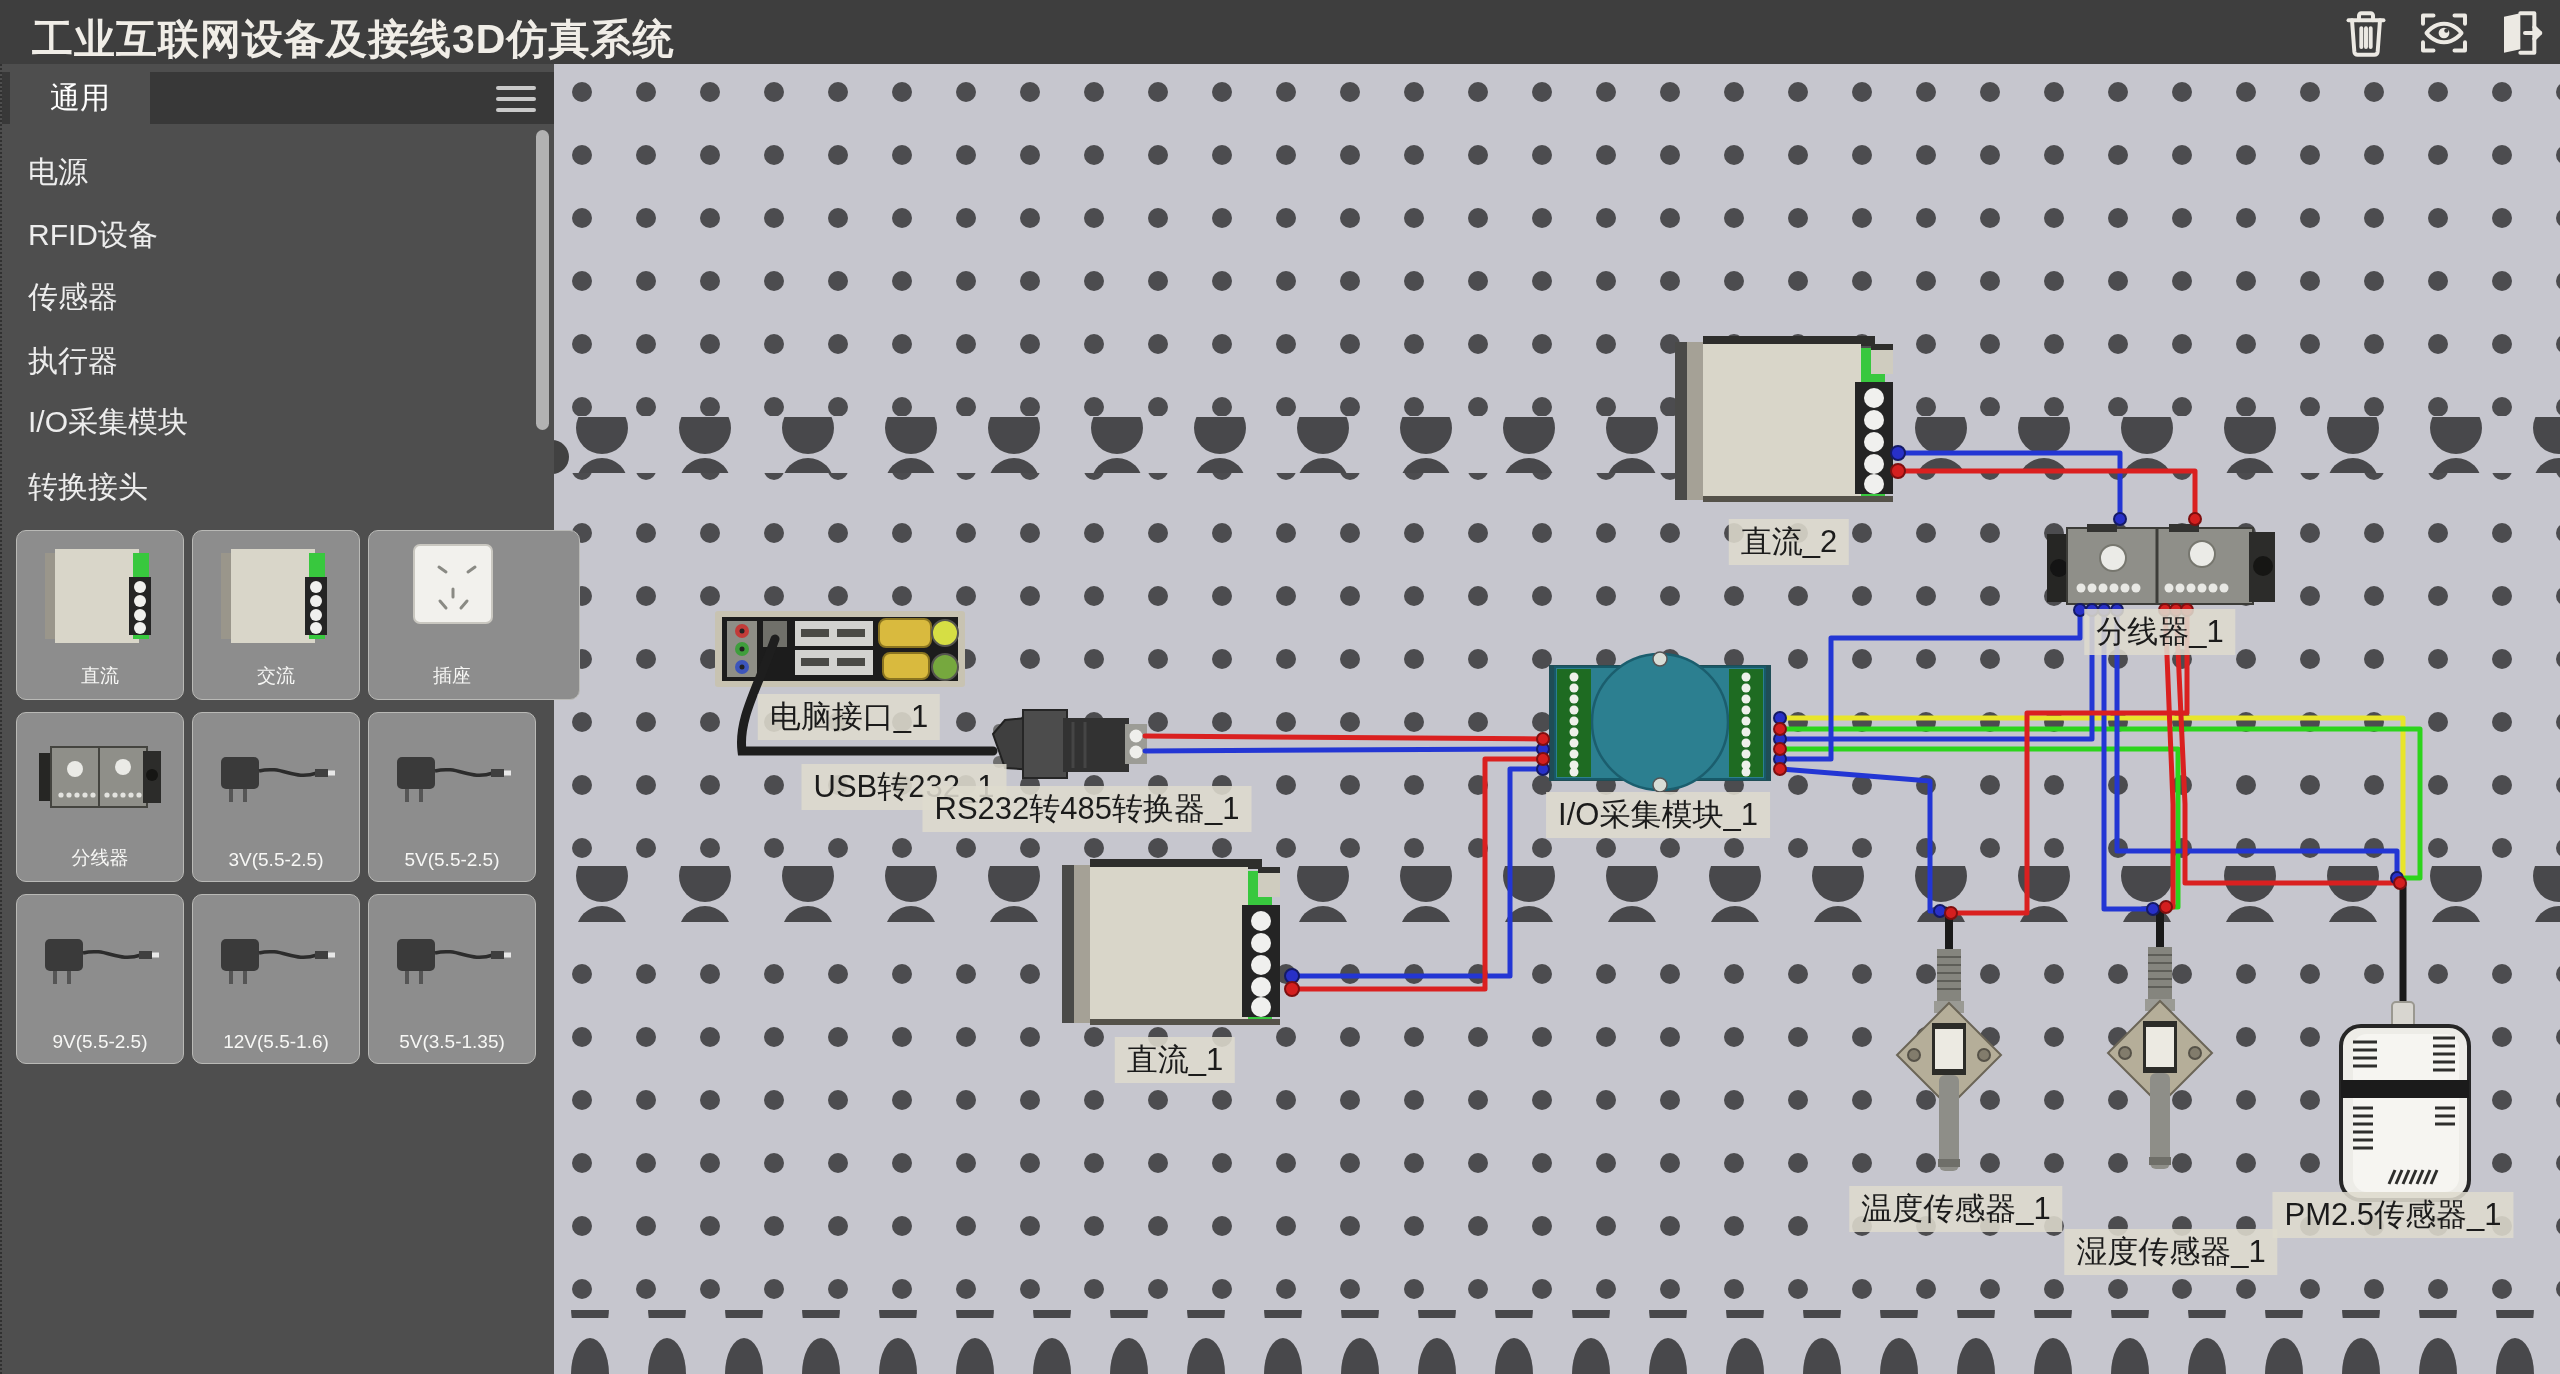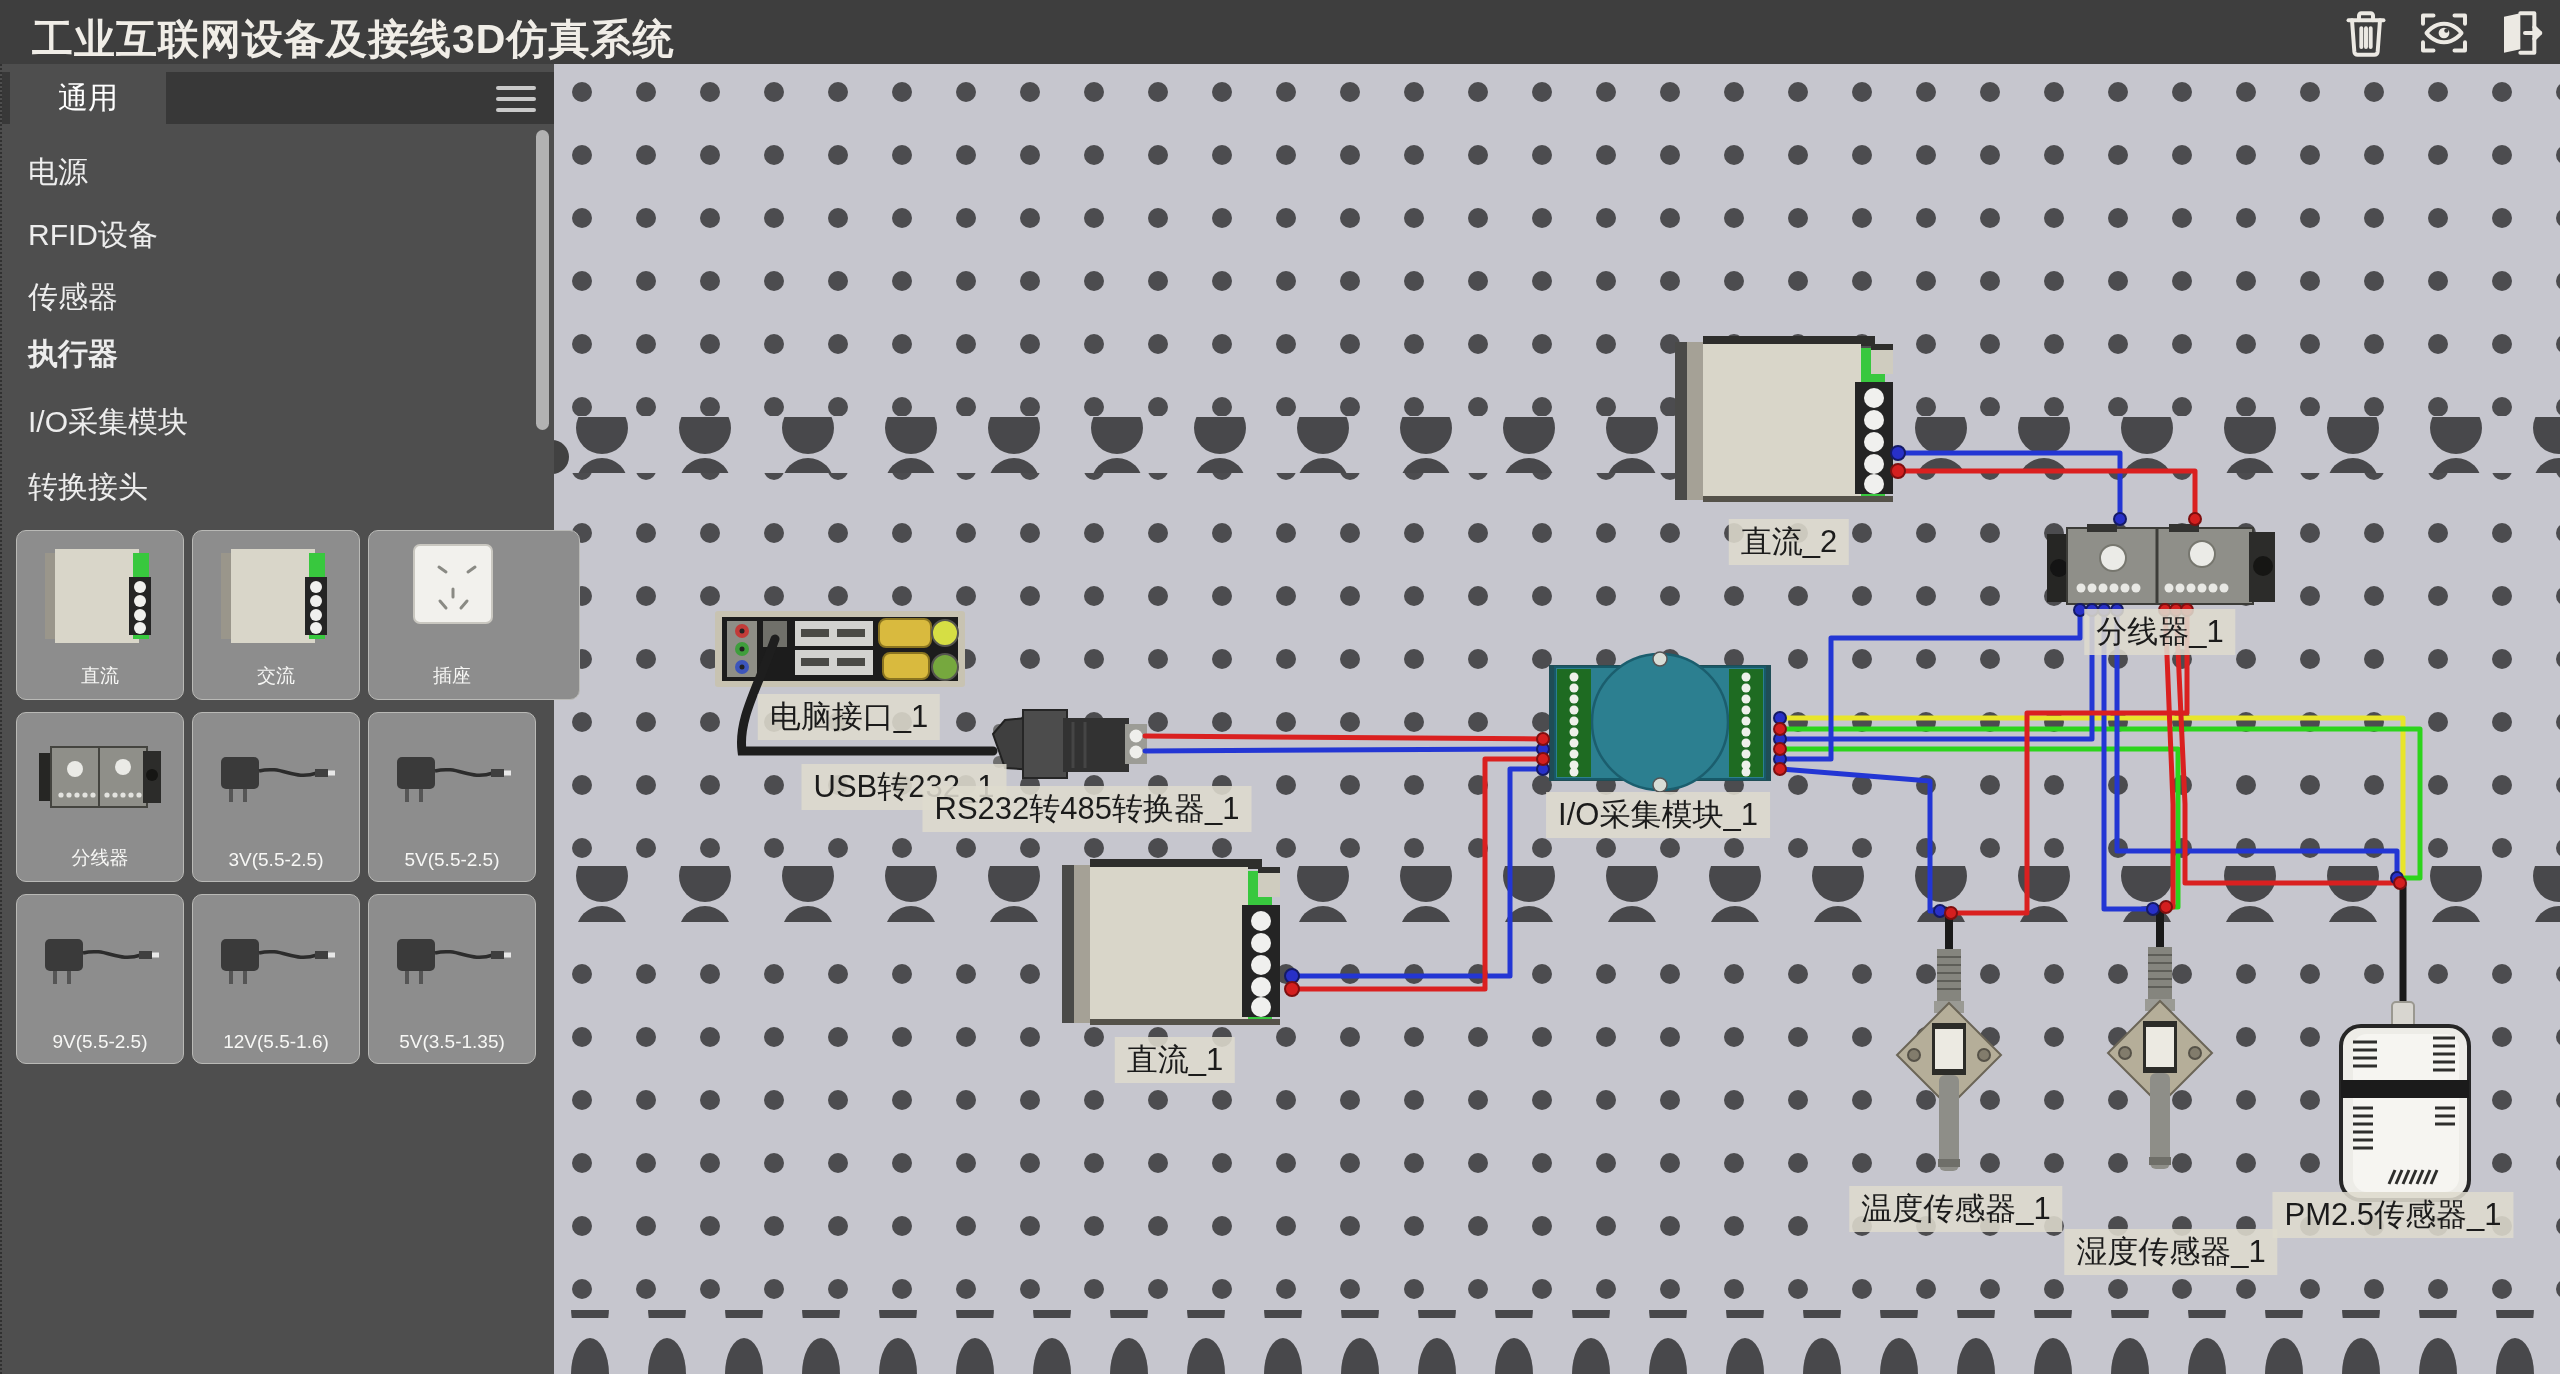--- a/index.html
+++ b/index.html
@@ -8,21 +8,21 @@
 
   
   #topbar{position:absolute;left:0;top:0;width:2560px;height:64px;background:#3e3e3e;z-index:30;}
   #title{position:absolute;left:32px;top:12px;font-size:41px;font-weight:bold;color:#f0ede7;letter-spacing:1px;}
   .tb-icon{position:absolute;top:5px;width:56px;height:56px;cursor:pointer;}
   .tb-icon svg{width:100%;height:100%;}
 
   
   #sidebar{position:absolute;left:0;top:64px;width:552px;height:1310px;background:#4e4e4e;z-index:20;border-left:2px dotted #303030;}
   #tabstrip{position:absolute;left:0;top:8px;width:552px;height:52px;background:#383838;}
-  #tab-general{position:absolute;left:8px;top:0;width:156px;height:52px;background:#4e4e4e;color:#ffffff;
+  #tab-general{position:absolute;left:8px;top:0;width:140px;height:52px;background:#4e4e4e;color:#ffffff;
     font-size:30px;display:flex;align-items:center;justify-content:center;cursor:pointer;}
   #hamburger{position:absolute;right:18px;top:14px;width:40px;height:26px;cursor:pointer;}
   #hamburger div{height:4px;background:#c9c9c9;margin-bottom:7px;border-radius:2px;}
   .menu-item{position:absolute;left:26px;color:#ededed;font-size:30px;cursor:pointer;white-space:nowrap;}
   #menu-scrollbar{position:absolute;left:534px;top:66px;width:13px;height:300px;background:#b2b2b2;border-radius:7px;cursor:pointer;}
 
   .cell{position:absolute;width:166px;height:168px;background:#8d8d8d;border:1px solid #b9b9b6;border-radius:10px;
     cursor:pointer;overflow:hidden;}
   .cell .thumb{position:absolute;left:0;top:6px;width:166px;height:118px;}
   .cell .clabel{position:absolute;left:0;bottom:10px;width:166px;text-align:center;color:#f7f7f5;font-size:19px;white-space:nowrap;}
@@ -73,21 +73,21 @@
       <div id="hamburger">
           <div></div>
           <div></div>
           <div></div>
         </div>
     </div>
 
     <div class="menu-item" style="top:88px;">电源</div>
     <div class="menu-item" style="top:151px;">RFID设备</div>
     <div class="menu-item" style="top:213px;">传感器</div>
-    <div class="menu-item" style="top:270px;font-weight:bold;">执行器</div>
+    <div class="menu-item" style="top:277px;">执行器</div>
     <div class="menu-item" style="top:338px;">I/O采集模块</div>
     <div class="menu-item" style="top:403px;">转换接头</div>
     <div id="menu-scrollbar"></div>
 
     <div class="cell" style="left:14px;top:466px;">
       <svg class="thumb" viewBox="0 0 166 118">
         <g transform="translate(28,10)">
             <rect x="0" y="6" width="10" height="86" fill="#9a968b"></rect>
             <rect x="10" y="2" width="84" height="94" fill="#d9d6c9"></rect>
             <rect x="88" y="6" width="16" height="86" fill="#38c83e"></rect>

